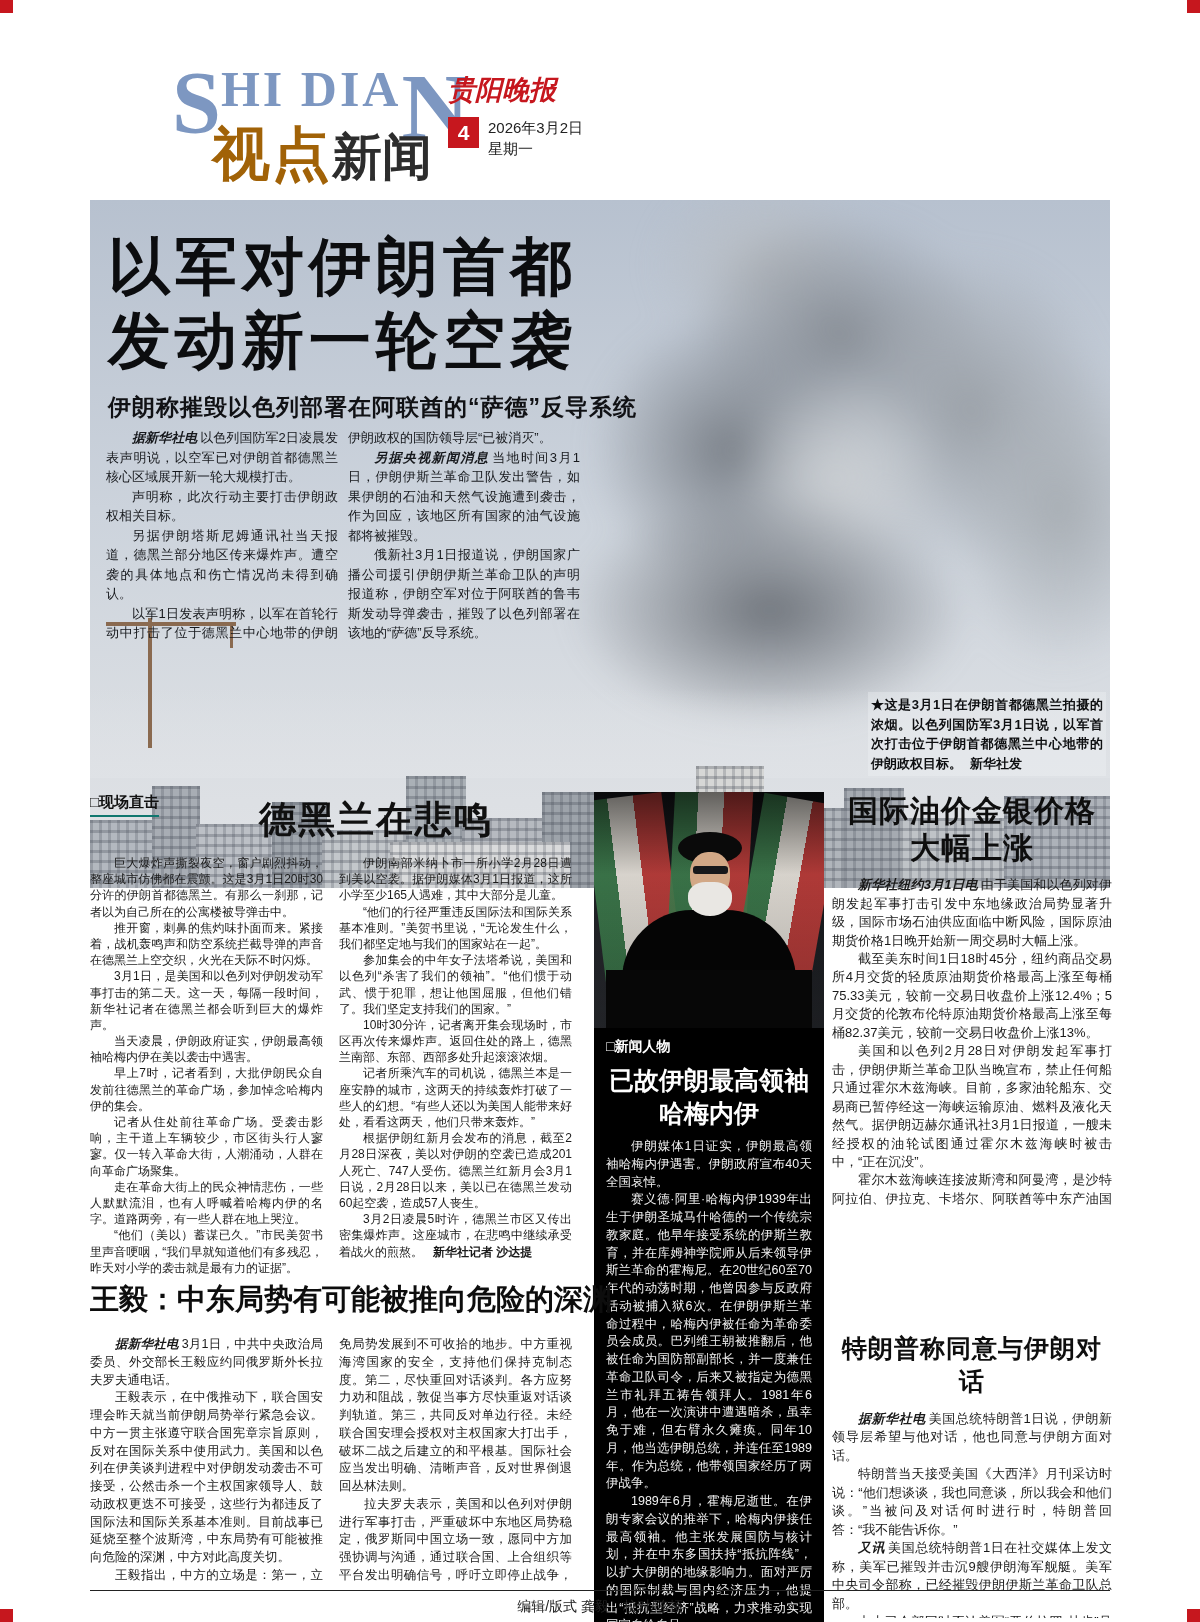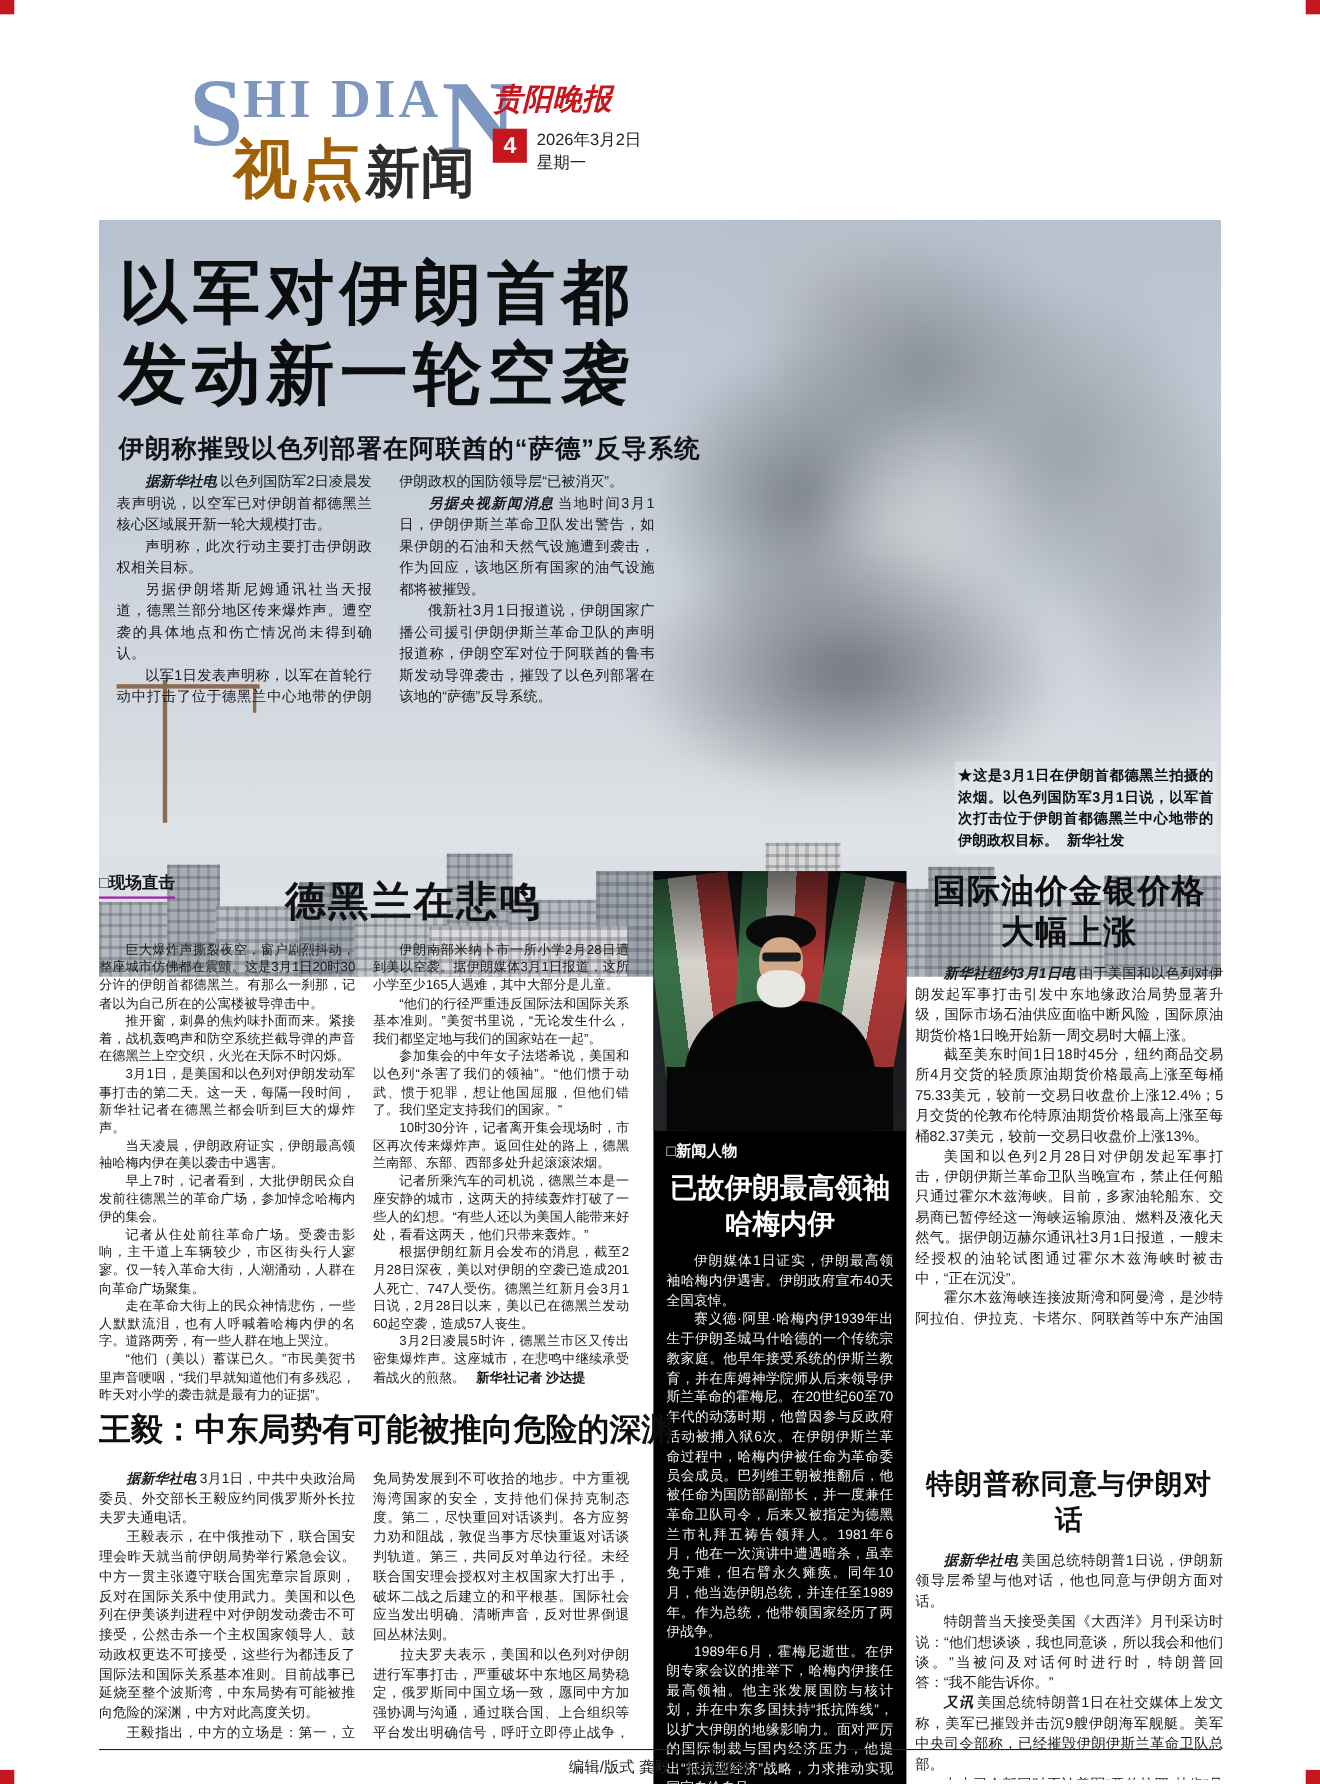--- a/index.html
+++ b/index.html
@@ -29,32 +29,32 @@
   .city{position:absolute;left:0;bottom:0;width:100%;height:150px;}
   .bld{position:absolute;bottom:0;background-image:
        repeating-linear-gradient(180deg,rgba(60,66,78,.28) 0 3px,transparent 3px 10px),
        repeating-linear-gradient(90deg,rgba(60,66,78,.22) 0 3px,transparent 3px 9px);}
   .haze{position:absolute;left:0;bottom:110px;width:100%;height:90px;
         background:linear-gradient(180deg,rgba(223,226,230,0) 0%,rgba(223,226,230,.9) 100%);}
   .crane-mast{position:absolute;background:#8a6a50;}
   .ph-headline{position:absolute;left:18px;top:30px;font-size:62px;line-height:1.2;font-weight:900;
                color:#0c0d0f;letter-spacing:5px;white-space:nowrap;}
   .ph-sub{position:absolute;left:18px;top:192px;font-size:23px;font-weight:900;color:#101114;letter-spacing:1px;white-space:nowrap;}
-  .ph-cols{position:absolute;left:16px;top:228px;width:560px;display:flex;gap:25px;}
+  .ph-cols{position:absolute;left:16px;top:228px;width:560px;display:flex;gap:10px;}
   .ph-col{width:232px;height:218px;overflow:hidden;}
   .para{margin:0;text-indent:2em;text-align:justify;}
   .noindent{text-indent:0;}
   .ph-col .para{font-size:13px;line-height:1.5;color:#16181c;}
   .lead{font-weight:bold;font-style:italic;margin-right:3px;}
   .caption{position:absolute;left:778px;top:492px;width:232px;font-size:13px;font-weight:bold;
            line-height:1.5;color:#0e0f11;text-align:justify;background:rgba(240,242,245,.38);padding:3px;}
   
   .tehran{position:absolute;left:90px;top:793px;width:482px;}
   .kicker{display:inline-block;font-size:15px;font-weight:bold;color:#111;
-          border-bottom:2px solid #a21caf;padding-bottom:3px;}
+          border-bottom:2px solid #0f766e;padding-bottom:3px;}
   .teh-head{position:absolute;left:90px;top:2px;width:392px;text-align:center;
             font-size:37px;font-weight:900;color:#101010;letter-spacing:2px;}
   .teh-cols{position:absolute;left:0;top:62px;display:flex;gap:16px;}
   .teh-col{width:233px;height:422px;overflow:hidden;}
   .teh-col .para{font-size:12px;line-height:1.35;color:#1a1a1a;}
   .byline{margin-left:10px;font-weight:bold;}
   
   .profile{position:absolute;left:594px;top:792px;width:230px;height:1002px;background:#000;color:#fff;overflow:hidden;}
   .portrait{position:relative;width:230px;height:236px;overflow:hidden;
             background:linear-gradient(200deg,#0d0e10 0%,#1b1d21 45%,#2a2c31 100%);}

